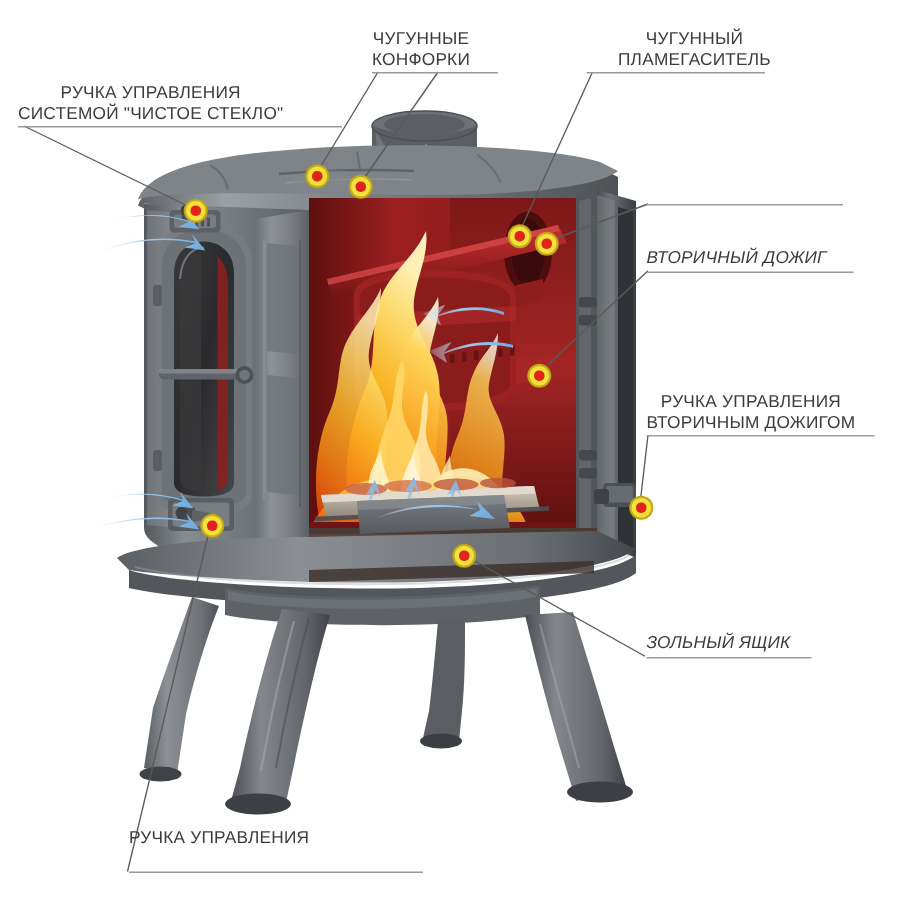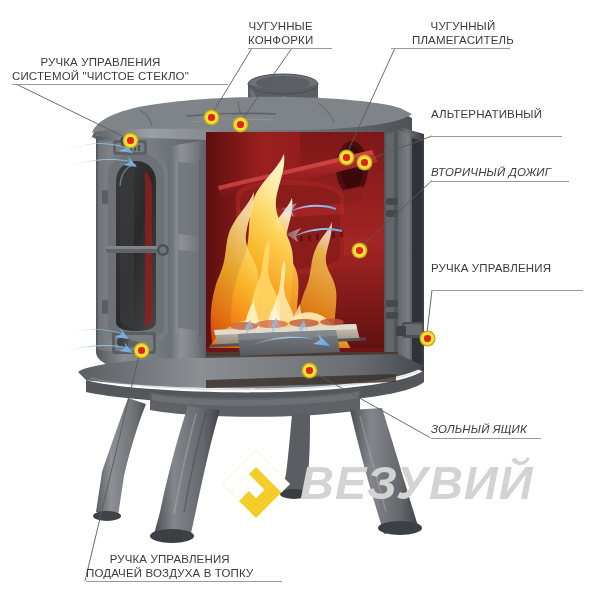--- a/index.html
+++ b/index.html
@@ -419,31 +419,20 @@
 
       <path d="M350 410 C358 444 368 482 378 514 L384 534 L418 526 L410 500
                C400 466 390 434 382 408 Z" fill="url(#gLeg)"></path>
       <path d="M360 416 C368 448 378 482 386 512" stroke="#a8adb1" stroke-width="1.5" fill="none" opacity="0.45"></path>
       <ellipse cx="400" cy="528" rx="22" ry="7" fill="#3c4044"></ellipse>
     </g>
 
     <path d="M206 380 L396 374 L396 382 L206 388 Z" fill="#3a2e29" opacity="0.8"></path>
   </svg>
 
-  <div id="watermark">
-    <svg width="88" height="70" viewBox="0 0 88 70">
-      <g transform="translate(44,35) rotate(45)">
-        <rect x="-24" y="-24" width="48" height="48" fill="#f5cd2a"></rect>
-        <path d="M-24 -24 L24 -24 L24 -12 L-12 -12 L-12 24 L-24 24 Z" fill="#ffffff"></path>
-        <path d="M-8 -8 L24 -8 L24 4 L4 4 L4 24 L-8 24 Z" fill="#ffffff" opacity="0"></path>
-        <path d="M-12 -2 L10 -2 L10 10 L0 10 L0 24 L-12 24 Z" fill="#ffffff"></path>
-      </g>
-    </svg>
-    <div id="wm-text">ВЕЗУВИЙ</div>
-  </div>
 
   <div id="callout-layer">
       <svg width="600" height="600" viewBox="0 0 600 600" style="position: absolute; left: 0px; top: 0px;">
         <polyline points="16,84 129.5,139.5" stroke="#5a5a5a" stroke-width="0.9" fill="none"></polyline>
         <polyline points="252,48 210.5,116.5" stroke="#5a5a5a" stroke-width="0.9" fill="none"></polyline>
         <polyline points="292,48 239.5,123.5" stroke="#5a5a5a" stroke-width="0.9" fill="none"></polyline>
         <polyline points="395,48 345.5,156.5" stroke="#5a5a5a" stroke-width="0.9" fill="none"></polyline>
         <polyline points="432,136 363.5,161.5" stroke="#5a5a5a" stroke-width="0.9" fill="none"></polyline>
         <polyline points="432,180.5 358.5,249.5" stroke="#5a5a5a" stroke-width="0.9" fill="none"></polyline>
         <polyline points="432,290 426.5,337.5" stroke="#5a5a5a" stroke-width="0.9" fill="none"></polyline>
@@ -453,30 +442,30 @@
       <div class="label r" style="left: 12px; top: 56px;"><span class="ul">РУЧКА УПРАВЛЕНИЯ</span><span class="ul">СИСТЕМОЙ "ЧИСТОЕ СТЕКЛО"</span></div>
       <div class="uline" style="left: 12px; top: 84px; width: 216px;"></div>
       <div class="dot" style="left: 123px; top: 133px;"></div>
       <div class="label r" style="left: 248px; top: 20px;"><span class="ul">ЧУГУННЫЕ</span><span class="ul">КОНФОРКИ</span></div>
       <div class="uline" style="left: 248px; top: 48px; width: 84px;"></div>
       <div class="dot" style="left: 204px; top: 110px;"></div>
       <div class="dot" style="left: 233px; top: 117px;"></div>
       <div class="label r" style="left: 412px; top: 20px;"><span class="ul">ЧУГУННЫЙ</span><span class="ul">ПЛАМЕГАСИТЕЛЬ</span></div>
       <div class="uline" style="left: 391px; top: 48px; width: 119px;"></div>
       <div class="dot" style="left: 339px; top: 150px;"></div>
-      <div class="label r" style="left: 431px; top: 108px;"><span class="ul">АЛЬТЕРНАТИВНЫЙ</span></div>
+      <div class="label r" style="left: 431px; top: 108px;"></div>
       <div class="uline" style="left: 431px; top: 136px; width: 131px;"></div>
       <div class="dot" style="left: 357px; top: 155px;"></div>
       <div class="label r" style="left: 431px; top: 166px; font-style: italic;"><span class="ul">ВТОРИЧНЫЙ ДОЖИГ</span></div>
       <div class="uline" style="left: 431px; top: 180.5px; width: 138px;"></div>
       <div class="dot" style="left: 352px; top: 243px;"></div>
-      <div class="label r" style="left: 431px; top: 262px;"><span class="ul">РУЧКА УПРАВЛЕНИЯ</span></div>
+      <div class="label r" style="left: 431px; top: 262px;"><span class="ul">РУЧКА УПРАВЛЕНИЯ</span><span class="ul">ВТОРИЧНЫМ ДОЖИГОМ</span></div>
       <div class="uline" style="left: 431px; top: 290px; width: 152px;"></div>
       <div class="dot" style="left: 420px; top: 331px;"></div>
       <div class="label r" style="left: 431px; top: 423px; font-style: italic;"><span class="ul">ЗОЛЬНЫЙ ЯЩИК</span></div>
       <div class="uline" style="left: 431px; top: 437.5px; width: 110px;"></div>
       <div class="dot" style="left: 302px; top: 363px;"></div>
-      <div class="label r" style="left: 86px; top: 553px;"><span class="ul">РУЧКА УПРАВЛЕНИЯ</span><span class="ul">ПОДАЧЕЙ ВОЗДУХА В ТОПКУ</span></div>
+      <div class="label r" style="left: 86px; top: 553px;"><span class="ul">РУЧКА УПРАВЛЕНИЯ</span></div>
       <div class="uline" style="left: 86px; top: 581px; width: 196px;"></div>
       <div class="dot" style="left: 134px; top: 343px;"></div>
     </div>
 
 </div>
 
 </body></html>

